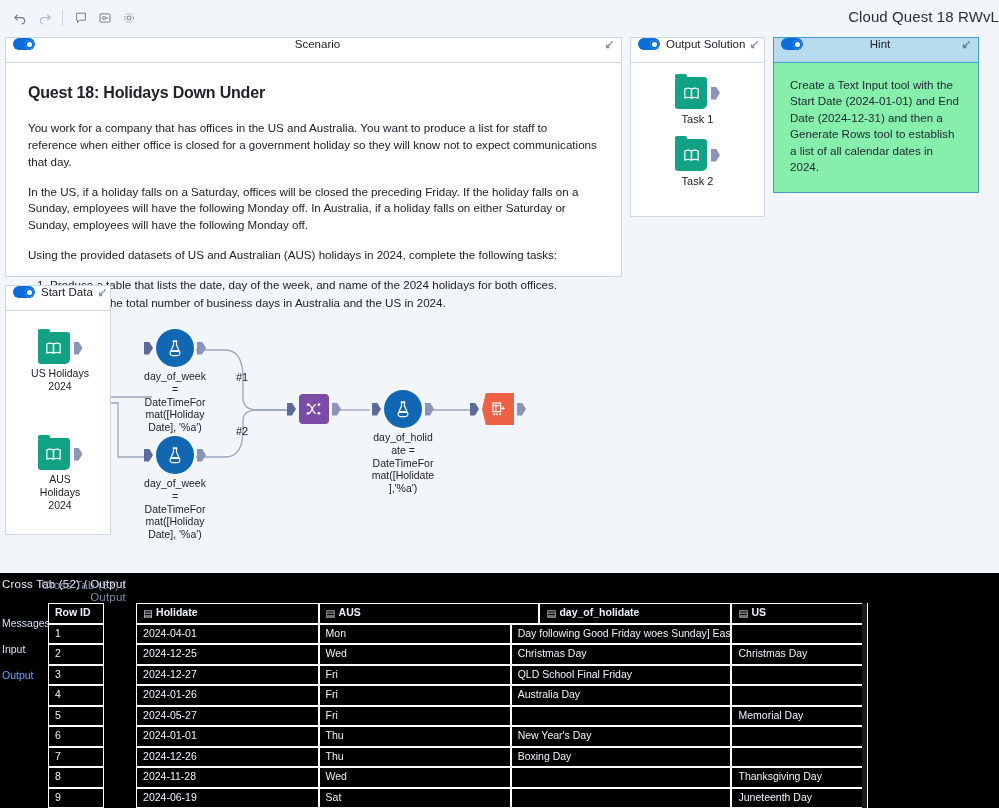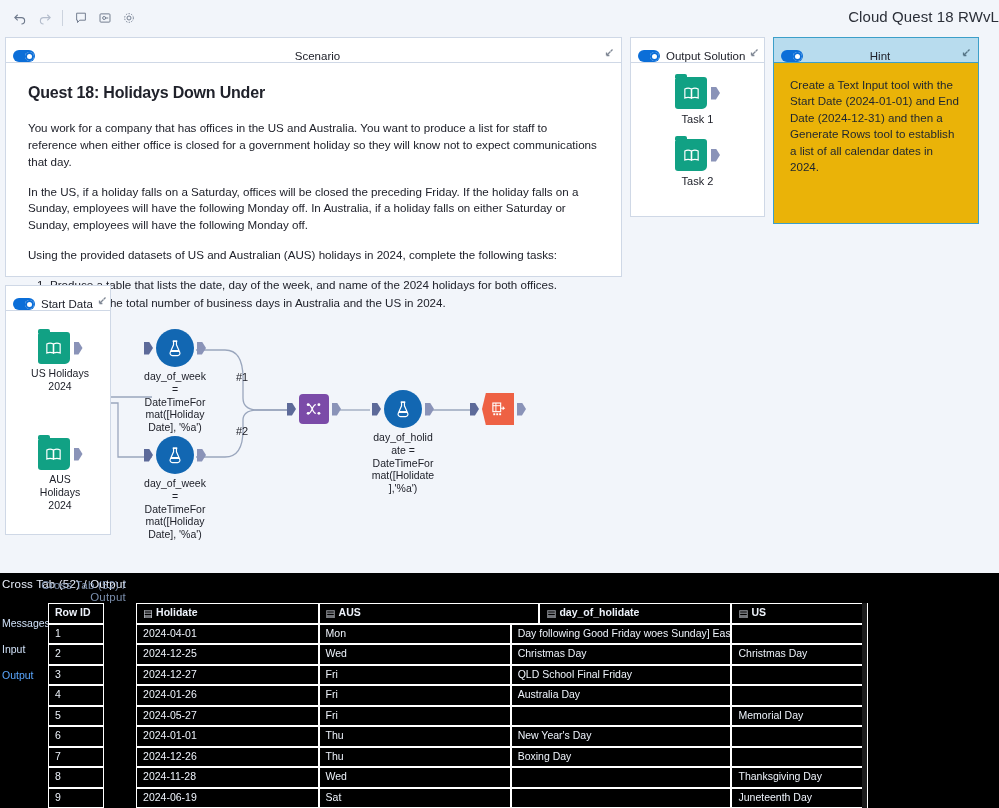--- a/index.html
+++ b/index.html
@@ -14,21 +14,21 @@
   
   .toolbar{position:absolute;left:0;top:0;width:999px;height:35px;background:#f2f5fa;}
   .tb-icons{position:absolute;left:8px;top:7px;display:flex;align-items:center;gap:0px;}
   .tb-btn{width:24px;height:22px;display:flex;align-items:center;justify-content:center;cursor:pointer;}
   .tb-sep{width:1px;height:16px;background:#ccd3de;margin:0 6px;}
   .app-title{position:absolute;left:0;top:8px;width:999px;text-align:right;font-size:15px;color:#2b2f38;letter-spacing:.1px;}
   .app-title span{display:inline-block;margin-left:-20px;}
 
   
   .panel{position:absolute;background:#ffffff;border:1px solid #cfd8e6;box-sizing:border-box;}
-  .panel-head{height:25px;display:flex;align-items:flex-end;position:relative;background:#fff;
+  .panel-head{height:25px;display:flex;align-items:flex-start;position:relative;background:#fff;
     border-bottom:1px solid #cfd8e6;box-sizing:border-box;}
   .panel-head.hint{background:#b8dcee;border-bottom:1px solid #3c9fc9;}
   .panel-title{flex:1;text-align:center;font-size:11.5px;color:#20222b;}
   .panel-title.left{text-align:left;margin-left:6px;flex:none;}
 
   
   .toggle{width:22px;height:12px;border-radius:7px;background:#0b6ed8;position:relative;margin-left:7px;flex:none;cursor:pointer;}
   .toggle:after{content:"";position:absolute;right:1.5px;top:1.5px;width:9px;height:9px;border-radius:50%;
     background:#fff;box-shadow:inset 0 0 0 2px #0b6ed8;}
   .expand{width:16px;height:16px;margin-right:5px;flex:none;cursor:pointer;opacity:.7;}
@@ -51,21 +51,21 @@
   
   .booktool{width:32px;height:32px;background:#11a184;border-radius:3px 3px 5px 3px;
     display:flex;align-items:center;justify-content:center;position:relative;}
   .booktool:before{content:"";position:absolute;left:0;top:0;width:12px;height:4px;background:#11a184;border-radius:2px 2px 0 0;transform:translateY(-3px);}
   .anchor-out{width:9px;height:13px;background:#8a93b8;margin-left:4px;
     clip-path:polygon(0 0,55% 0,100% 50%,55% 100%,0 100%);}
   .anchor-in{width:9px;height:13px;background:#5d6a99;
     clip-path:polygon(0 0,55% 0,100% 50%,55% 100%,0 100%);}
 
   
-  #hint{left:773px;top:37px;width:206px;height:187px;border:1px solid #3c9fc9;background:#eab308;}
+  #hint{left:773px;top:37px;width:206px;height:156px;border:1px solid #3c9fc9;background:#86efac;}
   .hint-body{padding:14px 16px;font-size:11.6px;line-height:1.42;color:#1c2430;}
 
   
   #startdata{left:5px;top:285px;width:106px;height:250px;}
   .canvas{position:absolute;left:0;top:280px;width:999px;height:290px;}
 
   .node{position:absolute;display:flex;flex-direction:column;align-items:center;}
   .node-label{font-size:10.5px;line-height:1.22;text-align:center;width:64px;margin-top:3px;color:#20222b;word-wrap:break-word;}
 
   .circ-tool{width:38px;height:38px;border-radius:50%;background:#1267b2;display:flex;align-items:center;justify-content:center;}

